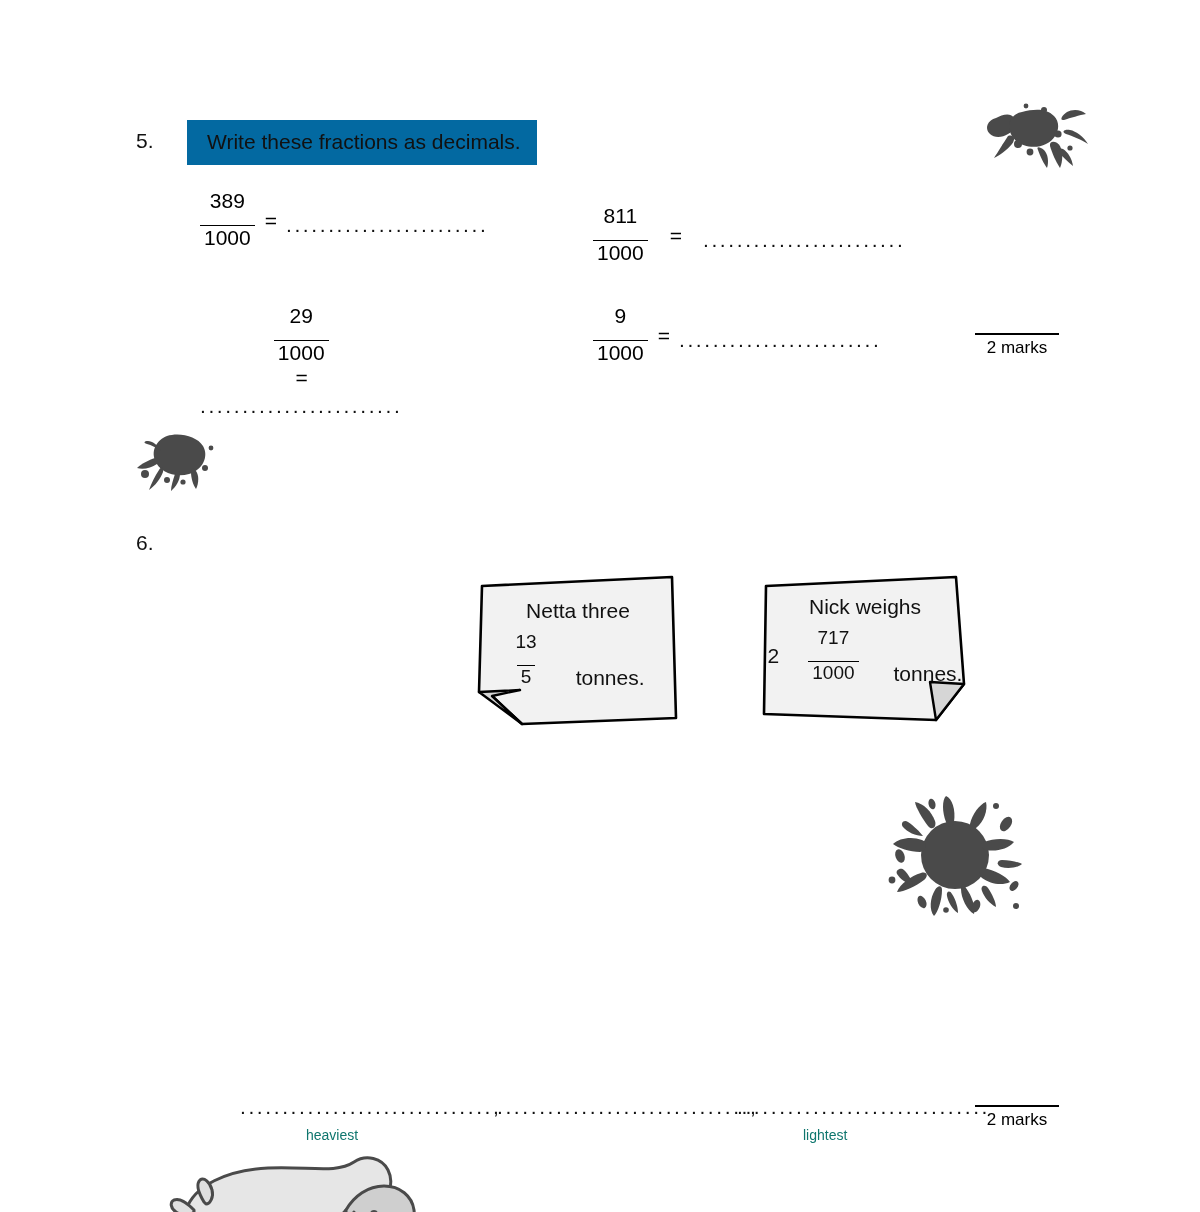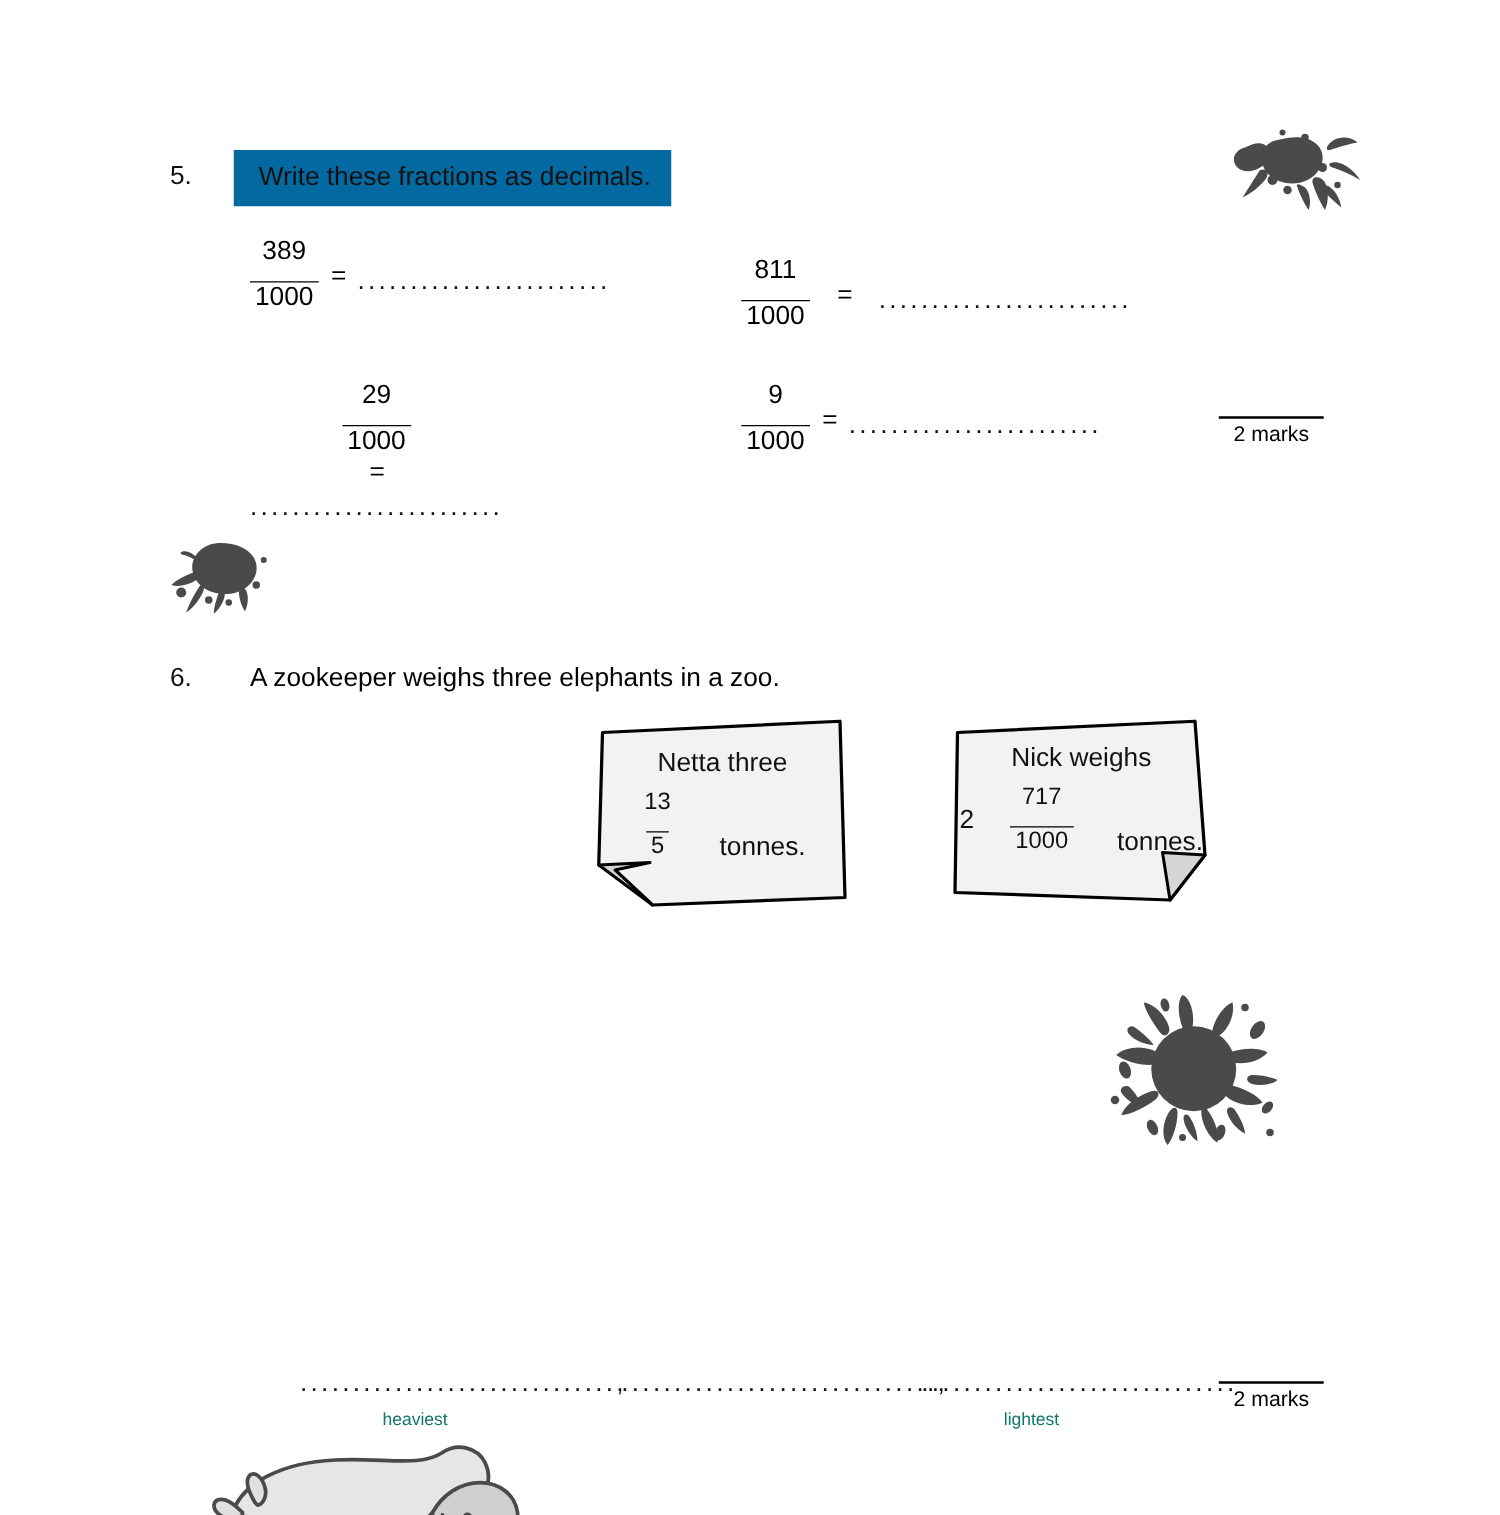--- a/index.html
+++ b/index.html
@@ -191,21 +191,20 @@
     <span class="dots">........................</span>
   </div>
 
   <div class="marks" style="left:947px; top:333px; width:140px;">
     <div class="rule"></div>
     <div>2 marks</div>
   </div>
 
   <div class="qnum abs" style="left:136px; top:532px;">6.</div>
 
-  <div class="abs" style="left:200px; top:531px; font-size:21px;">A zookeeper weighs three elephants in a zoo.</div>
 
 
   <div class="card-wrap" style="left:474px; top:572px; width:208px; height:156px;">
     <svg class="card-svg" width="208" height="156" viewBox="0 0 208 156" aria-hidden="true">
       <path d="M8,14 L198,5 L202,146 L48,152 L18,124 L5,120 Z" fill="#f2f2f2" stroke="#000" stroke-width="2.6" stroke-linejoin="round"></path>
       <path d="M5,120 L48,152 L18,124 L46,118 Z" fill="#d6d6d6" stroke="#000" stroke-width="2.4" stroke-linejoin="round"></path>
     </svg>
     <div class="card-text" style="padding-top:26px;">
       <div class="card-line1">Netta three</div>
       <div class="card-line2" style="margin-top:4px;">

